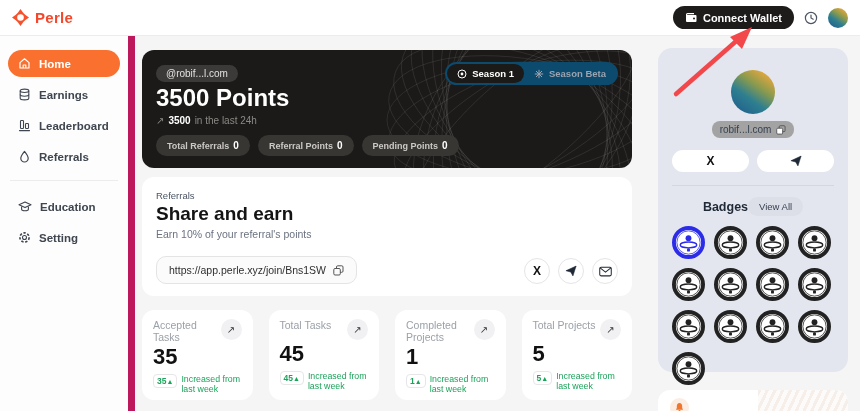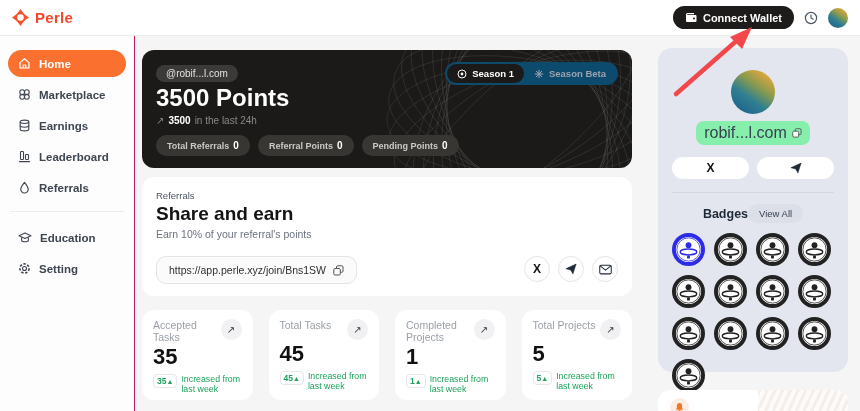--- a/index.html
+++ b/index.html
@@ -16,21 +16,21 @@
   .header-right { margin-left:auto; display:flex; align-items:center; gap:10px; }
   .connect-btn { display:flex; align-items:center; gap:6px; background:#1D1C1B; color:#fff;
                  border:none; border-radius:999px; height:23px; padding:0 12px;
                  font-size:11px; font-weight:700; cursor:pointer; }
   .icon-btn-plain { background:none; border:none; cursor:pointer; display:flex; align-items:center; color:#4B5563; }
   .avatar { width:20px; height:20px; border-radius:50%;
             background:linear-gradient(215deg,#F2A93B 8%,#8A9A4E 38%,#2E7F90 62%,#20608D 92%); }
 
   
   .sidebar { position:absolute; top:36px; left:0; bottom:0; width:135px; background:#FDFDFD;
-             border-right:1px solid #be185d; padding:14px 8px 0 8px; }
+             border-right:7px solid #be185d; padding:14px 8px 0 8px; }
   .nav-item { display:flex; align-items:center; gap:8px; height:27px; padding:0 10px;
               border-radius:999px; color:#3F4650; font-size:11.5px; font-weight:600;
               margin-bottom:4px; cursor:pointer; }
   .nav-item svg { flex:0 0 auto; }
   .nav-item.active { background:var(--accent); color:#fff; }
   .nav-divider { height:1px; background:#ECECEC; margin:10px 2px 12px 2px; }
 
   
   .hero { position:absolute; left:142px; top:50px; width:490px; height:118px; border-radius:12px;
           background:#1B1A18; color:#fff; padding:13px 14px; overflow:hidden; }
@@ -50,21 +50,21 @@
                    border-radius:999px; padding:4px 10px; font-size:9.5px; font-weight:700; border:none; cursor:pointer; }
   .season-inactive { display:flex; align-items:center; gap:5px; background:none; border:none; color:#9CA3AF;
                      padding:4px 10px; font-size:9.5px; font-weight:600; cursor:pointer; }
   .swirl { position:absolute; right:-40px; top:-40px; width:360px; height:220px; z-index:1; }
 
   .ref-card { position:absolute; left:142px; top:177px; width:490px; height:119px; background:#fff;
               border-radius:12px; padding:13px 14px; }
   .ref-eyebrow { font-size:9.5px; color:#4B5563; }
   .ref-title { font-size:19px; font-weight:800; color:#141414; margin-top:2px; }
   .ref-sub { font-size:10.5px; color:#6B7280; margin-top:3px; }
-  .ref-row { display:flex; align-items:flex-start; margin-top:16px; }
+  .ref-row { display:flex; align-items:flex-end; margin-top:16px; }
   .ref-link { display:inline-flex; align-items:center; gap:7px; border:1px solid #E4E4E7; background:#FBFBFB;
               border-radius:10px; padding:7px 12px; font-size:10.5px; color:#2F2F2F; cursor:pointer; }
   .share-icons { margin-left:auto; display:flex; gap:8px; }
   .share-btn { width:26px; height:26px; border-radius:50%; background:#fff; border:1px solid #E5E5E8;
                display:flex; align-items:center; justify-content:center; color:#1F2937; cursor:pointer; }
   .x-glyph { font-weight:800; font-size:12px; color:#111; }
 
   .stats { position:absolute; left:142px; top:310px; width:490px; height:90px; display:flex; gap:16px; }
   .stat-card { flex:1; background:#fff; border-radius:12px; padding:9px 11px; position:relative; }
   .stat-top { display:flex; justify-content:space-between; align-items:flex-start; }
@@ -77,22 +77,22 @@
                 font-size:8.5px; font-weight:700; color:var(--green); white-space:nowrap; }
   .stat-delta .tri { font-size:7px; }
   .stat-note { font-size:8.8px; color:var(--green); line-height:1.15; max-width:72px; }
 
   
   .panel { position:absolute; left:658px; top:48px; width:190px; height:324px; background:var(--panel-bg);
            border-radius:14px; padding:12px 14px; }
   .panel-avatar { width:44px; height:44px; border-radius:50%; margin:10px auto 0 auto;
                   background:linear-gradient(215deg,#F2A93B 8%,#8A9A4E 38%,#2E7F90 62%,#20608D 92%); }
   .panel-email { display:flex; justify-content:center; margin-top:7px; }
-  .panel-email-pill { display:inline-flex; align-items:center; gap:5px; background:#86efac; border-radius:8px;
-                      padding:3px 8px; font-size:16px; color:#374151; cursor:pointer; }
+  .panel-email-pill { display:inline-flex; align-items:center; gap:5px; background:#a3a3a3; border-radius:8px;
+                      padding:3px 8px; font-size:10px; color:#374151; cursor:pointer; }
   .panel-btns { display:flex; gap:8px; margin-top:12px; }
   .panel-btn { flex:1; height:22px; background:#fff; border:none; border-radius:999px; cursor:pointer;
                display:flex; align-items:center; justify-content:center; color:#1F2937; }
   .panel-divider { height:1px; background:#D3D7E0; margin:13px 0 11px 0; }
   .badges-head { display:flex; align-items:center; justify-content:center; }
   .badges-title { font-size:12.5px; font-weight:600; color:#1F2937; }
   .view-all { background:#DCDFE8; border:none; border-radius:999px; padding:4px 11px; font-size:9.5px;
               color:#374151; cursor:pointer; }
   .badges-grid { display:grid; grid-template-columns:repeat(4,1fr); gap:9px 6px; margin-top:10px; }
   .badge { width:33px; height:33px; color:#222; cursor:pointer; }
@@ -137,29 +137,20 @@
       <div class="avatar"></div>
     </div>
   </div>
 
   <div class="sidebar">
     <div class="nav-item active">
       <svg width="13" height="13" viewBox="0 0 13 13">
         <path d="M2 5.6 L6.5 1.8 L11 5.6 L11 11 L2 11 Z M5.2 11 L5.2 8 L7.8 8 L7.8 11" fill="none" stroke="currentColor" stroke-width="1.2" stroke-linejoin="round"></path>
       </svg>
       <span>Home</span>
-    </div>
-    <div class="nav-item">
-      <svg width="13" height="13" viewBox="0 0 13 13">
-        <circle cx="4.2" cy="4.2" r="2.4" fill="none" stroke="currentColor" stroke-width="1.1"></circle>
-        <circle cx="8.8" cy="4.2" r="2.4" fill="none" stroke="currentColor" stroke-width="1.1"></circle>
-        <circle cx="4.2" cy="8.8" r="2.4" fill="none" stroke="currentColor" stroke-width="1.1"></circle>
-        <circle cx="8.8" cy="8.8" r="2.4" fill="none" stroke="currentColor" stroke-width="1.1"></circle>
-      </svg>
-      <span>Marketplace</span>
     </div>
     <div class="nav-item">
       <svg width="13" height="13" viewBox="0 0 13 13">
         <ellipse cx="6.5" cy="2.8" rx="4.3" ry="1.7" fill="none" stroke="currentColor" stroke-width="1.1"></ellipse>
         <path d="M2.2 2.8 L2.2 10.2 C2.2 11.1 4.1 11.9 6.5 11.9 C8.9 11.9 10.8 11.1 10.8 10.2 L10.8 2.8" fill="none" stroke="currentColor" stroke-width="1.1"></path>
         <path d="M2.2 6.5 C2.2 7.4 4.1 8.2 6.5 8.2 C8.9 8.2 10.8 7.4 10.8 6.5" fill="none" stroke="currentColor" stroke-width="1.1"></path>
       </svg>
       <span>Earnings</span>
     </div>
     <div class="nav-item">

